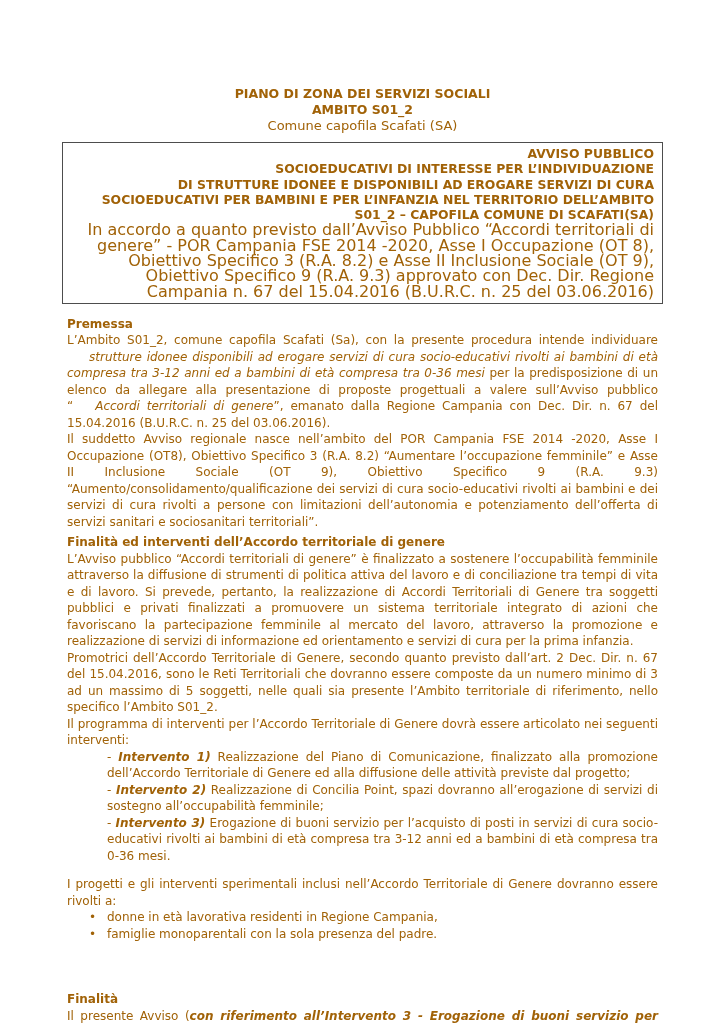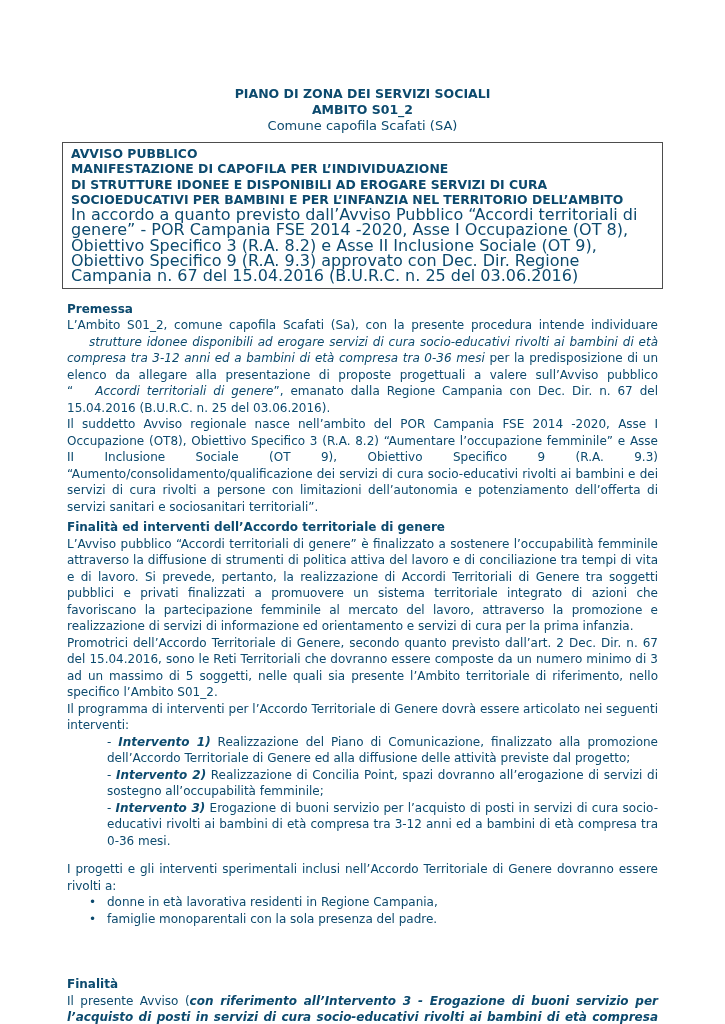--- a/index.html
+++ b/index.html
@@ -5,36 +5,36 @@
   * { margin: 0; padding: 0; box-sizing: border-box; }
   html, body { background: #ffffff; }
   body { font-family: "DejaVu Sans", sans-serif; }
 
   .page {
     position: relative;
     width: 725px;
     height: 1024px;
     margin: 0 auto;
     background: #ffffff;
-    color: #0c4a6e;
+    color: #a16207;
     font-size: 12px;
     line-height: 16.5px;
     padding: 86px 67px 0 67px;
     overflow: hidden;
   }
 
   .doc-header { text-align: center; line-height: 16px; }
   .doc-header .b-line { font-weight: bold; font-size: 12.5px; }
   .doc-header .r-line { font-size: 13px; }
 
   .notice-box {
     margin: 8px -5px 0 -5px;
     border: 1px solid #4d4d4d;
     padding: 3px 8px 4px 8px;
-    text-align: left;
+    text-align: right;
     line-height: 15.3px;
   }
   .notice-box .box-title-line { font-weight: bold; font-size: 12.4px; }
   .notice-box .box-subtitle { font-size: 16px; }
 
   .sec-heading { font-weight: bold; }
   .h-premessa { margin-top: 12px; }
   .h-finint  { margin-top: 4px; }
   .h-finalita { margin-top: 49px; }
 
@@ -57,23 +57,24 @@
 <div class="page">
 
   <div class="doc-header">
     <div class="b-line">PIANO DI ZONA DEI SERVIZI SOCIALI</div>
     <div class="b-line">AMBITO S01_2</div>
     <div class="r-line">Comune capofila Scafati (SA)</div>
   </div>
 
   <div class="notice-box">
     <div class="box-title-line">AVVISO PUBBLICO</div>
-    <div class="box-title-line">MANIFESTAZIONE DI CAPOFILA PER L’INDIVIDUAZIONE</div>
+    <div class="box-title-line">SOCIOEDUCATIVI DI INTERESSE PER L’INDIVIDUAZIONE</div>
     <div class="box-title-line">DI STRUTTURE IDONEE E DISPONIBILI AD EROGARE SERVIZI DI CURA</div>
     <div class="box-title-line">SOCIOEDUCATIVI PER BAMBINI E PER L’INFANZIA NEL TERRITORIO DELL’AMBITO</div>
+    <div class="box-title-line">S01_2 – CAPOFILA COMUNE DI SCAFATI(SA)</div>
     <div class="box-subtitle">In accordo a quanto previsto dall’Avviso Pubblico “Accordi territoriali di genere” - POR Campania FSE 2014 -2020, Asse I Occupazione (OT 8), Obiettivo Specifico 3 (R.A. 8.2) e Asse II Inclusione Sociale (OT 9), Obiettivo Specifico 9 (R.A. 9.3) approvato con Dec. Dir. Regione Campania n. 67 del 15.04.2016 (B.U.R.C. n. 25 del 03.06.2016)</div>
   </div>
 
   <div class="sec-heading h-premessa">Premessa</div>
   <p class="just"><span>L’Ambito S01_2, comune capofila Scafati (Sa), con la presente procedura intende individuare </span><span class="i">strutture idonee disponibili ad erogare servizi di cura socio-educativi rivolti ai bambini di età compresa tra 3-12 anni ed a bambini di età compresa tra 0-36 mesi</span><span> per la predisposizione di un elenco da allegare alla presentazione di proposte progettuali a valere sull’Avviso pubblico “</span><span class="i">Accordi territoriali di genere</span><span>”, emanato dalla Regione Campania con Dec. Dir. n. 67 del 15.04.2016 (B.U.R.C. n. 25 del 03.06.2016).</span></p>
   <p class="just">Il suddetto Avviso regionale nasce nell’ambito del POR Campania FSE 2014 -2020, Asse I Occupazione (OT8), Obiettivo Specifico 3 (R.A. 8.2) “Aumentare l’occupazione femminile” e Asse II Inclusione Sociale (OT 9), Obiettivo Specifico 9 (R.A. 9.3) “Aumento/consolidamento/qualificazione dei servizi di cura socio-educativi rivolti ai bambini e dei servizi di cura rivolti a persone con limitazioni dell’autonomia e potenziamento dell’offerta di servizi sanitari e sociosanitari territoriali”.</p>
 
   <div class="sec-heading h-finint">Finalità ed interventi dell’Accordo territoriale di genere</div>
   <p class="just">L’Avviso pubblico “Accordi territoriali di genere” è finalizzato a sostenere l’occupabilità femminile attraverso la diffusione di strumenti di politica attiva del lavoro e di conciliazione tra tempi di vita e di lavoro. Si prevede, pertanto, la realizzazione di Accordi Territoriali di Genere tra soggetti pubblici e privati finalizzati a promuovere un sistema territoriale integrato di azioni che favoriscano la partecipazione femminile al mercato del lavoro, attraverso la promozione e realizzazione di servizi di informazione ed orientamento e servizi di cura per la prima infanzia.</p>
   <p class="just">Promotrici dell’Accordo Territoriale di Genere, secondo quanto previsto dall’art. 2 Dec. Dir. n. 67 del 15.04.2016, sono le Reti Territoriali che dovranno essere composte da un numero minimo di 3 ad un massimo di 5 soggetti, nelle quali sia presente l’Ambito territoriale di riferimento, nello specifico l’Ambito S01_2.</p>

